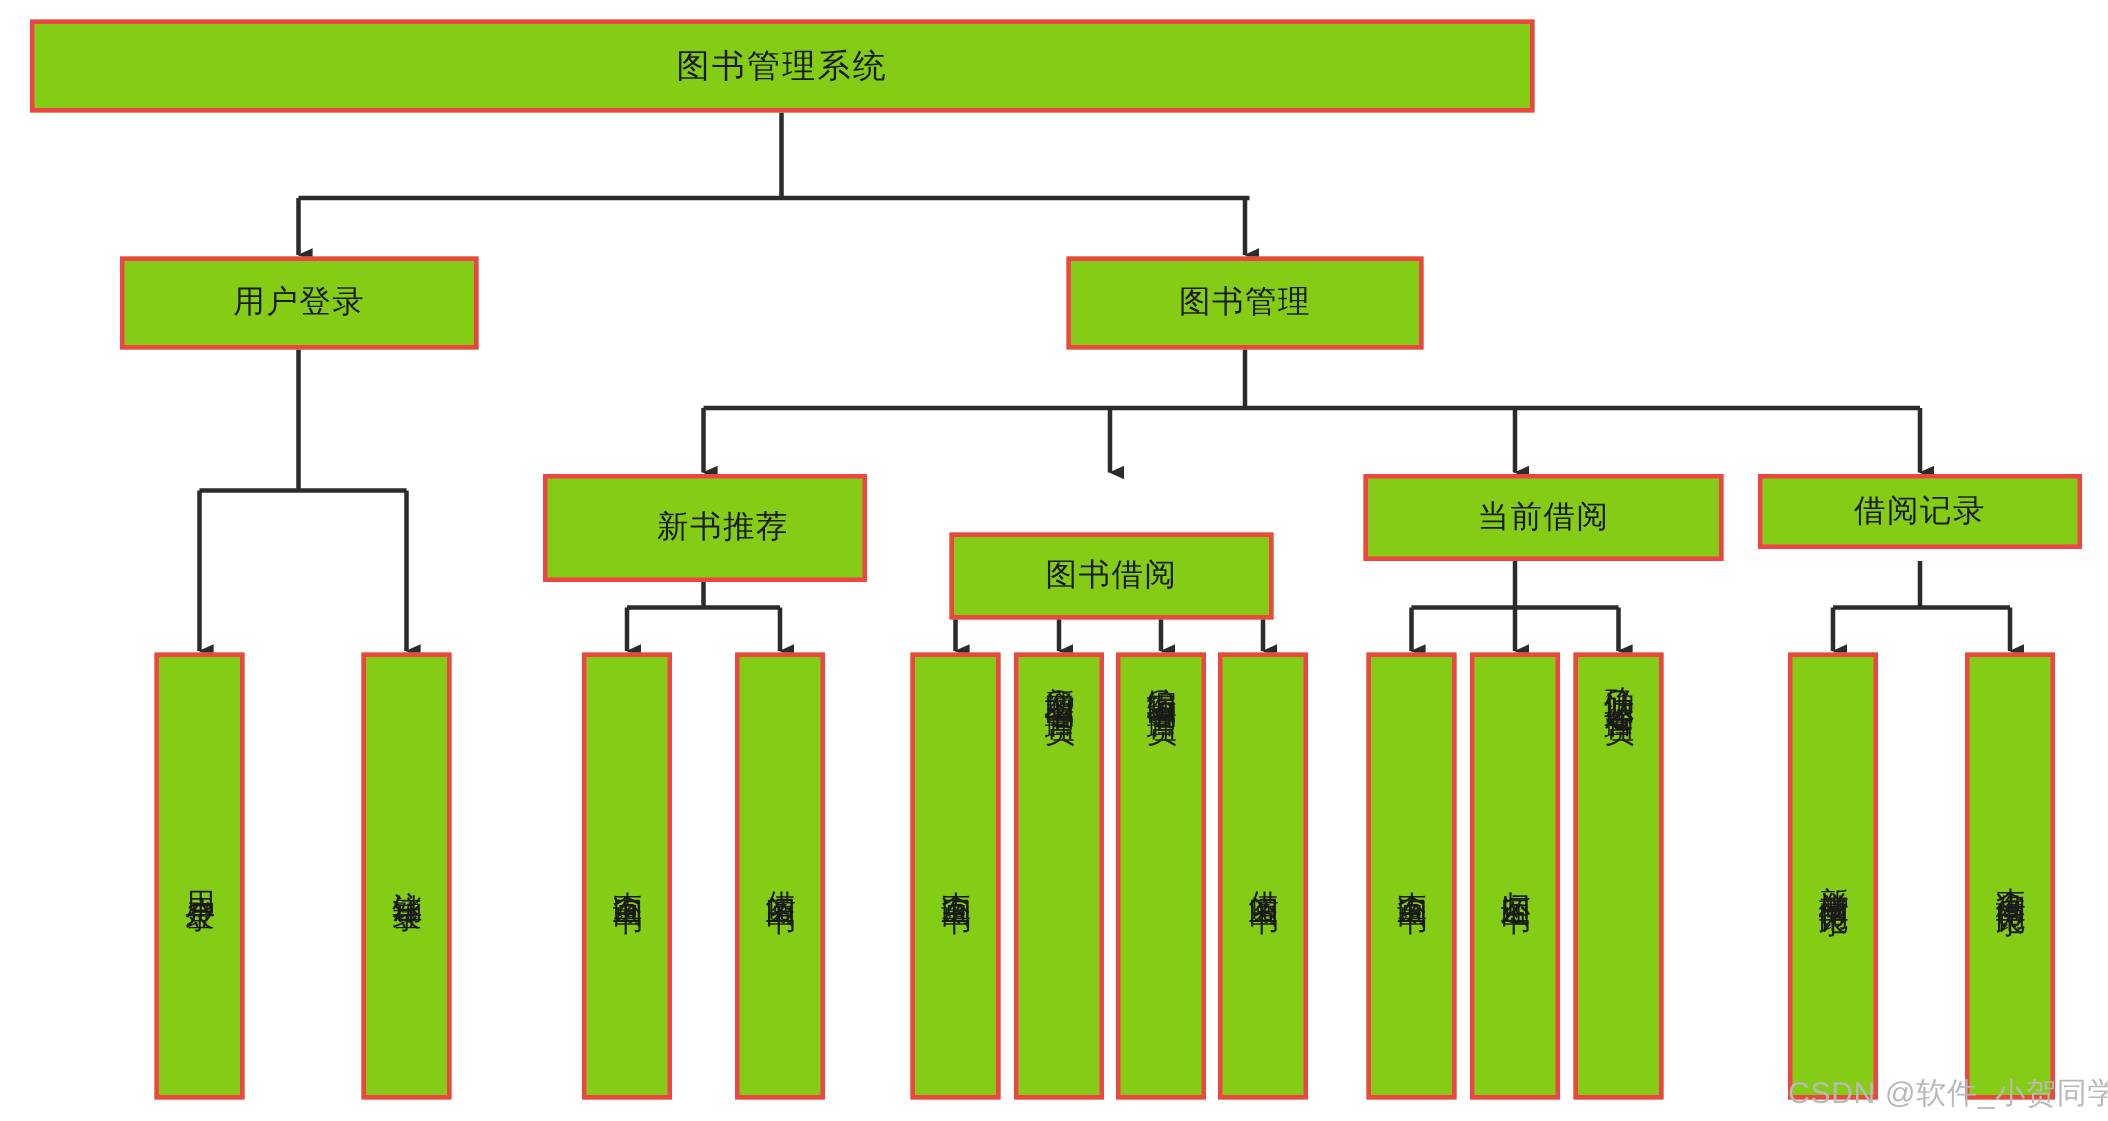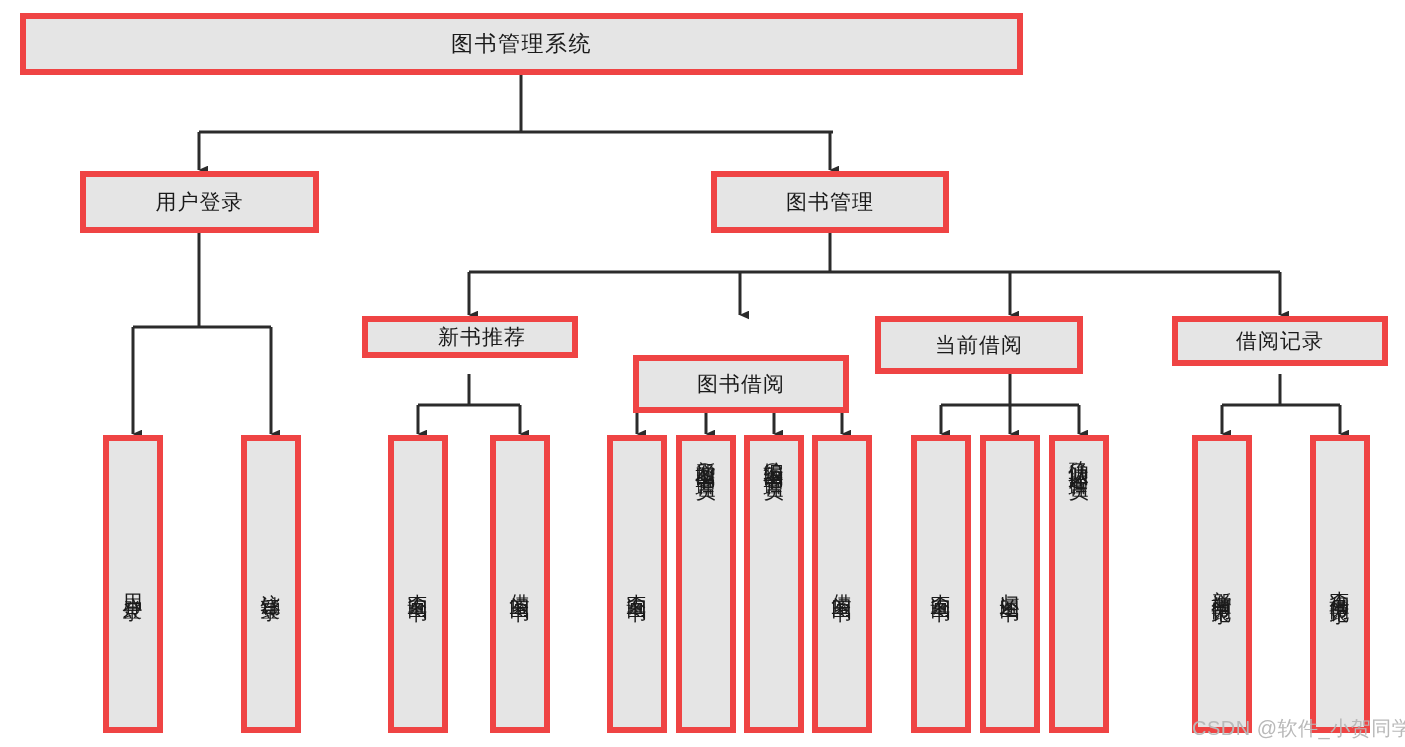--- a/index.html
+++ b/index.html
@@ -24,22 +24,22 @@
     position: absolute;
     left: 0;
     top: 0;
     width: 1405px;
     height: 747px;
     pointer-events: none;
   }
   .node {
     position: absolute;
     box-sizing: border-box;
-    background: #e5e5e5;
-    border: 6px solid #ef4444;
+    background: #84cc16;
+    border: 3px solid #ef4444;
     display: flex;
     align-items: center;
     justify-content: center;
     color: #1a1a1a;
     z-index: 2;
   }
   .node-label {
     display: block;
     text-align: center;
     line-height: 1.22;
@@ -145,29 +145,29 @@
   </div>
 
   <div class="node horiz" style="left:80px; top:171px; width:239px; height:62px;">
     <span class="node-label">用户登录</span>
   </div>
 
   <div class="node horiz" style="left:711px; top:171px; width:238px; height:62px;">
     <span class="node-label">图书管理</span>
   </div>
 
-  <div class="node horiz" style="left:362px; top:316px; width:216px; height:42px;padding-left:24px;">
+  <div class="node horiz" style="left:362px; top:316px; width:216px; height:72px;padding-left:24px;">
     <span class="node-label">新书推荐</span>
   </div>
 
   <div class="node horiz" style="left:633px; top:316px; width:216px; height:58px;margin-top:39px;">
     <span class="node-label">图书借阅</span>
   </div>
 
-  <div class="node horiz" style="left:875px; top:316px; width:208px; height:58px;">
+  <div class="node horiz" style="left:909px; top:316px; width:240px; height:58px;">
     <span class="node-label">当前借阅</span>
   </div>
 
   <div class="node horiz" style="left:1172px; top:316px; width:216px; height:50px;">
     <span class="node-label">借阅记录</span>
   </div>
 
   <div class="node vert centered" style="left:103px; top:435px; width:60px; height:298px;">
     <span class="node-label">用户登录</span>
   </div>

